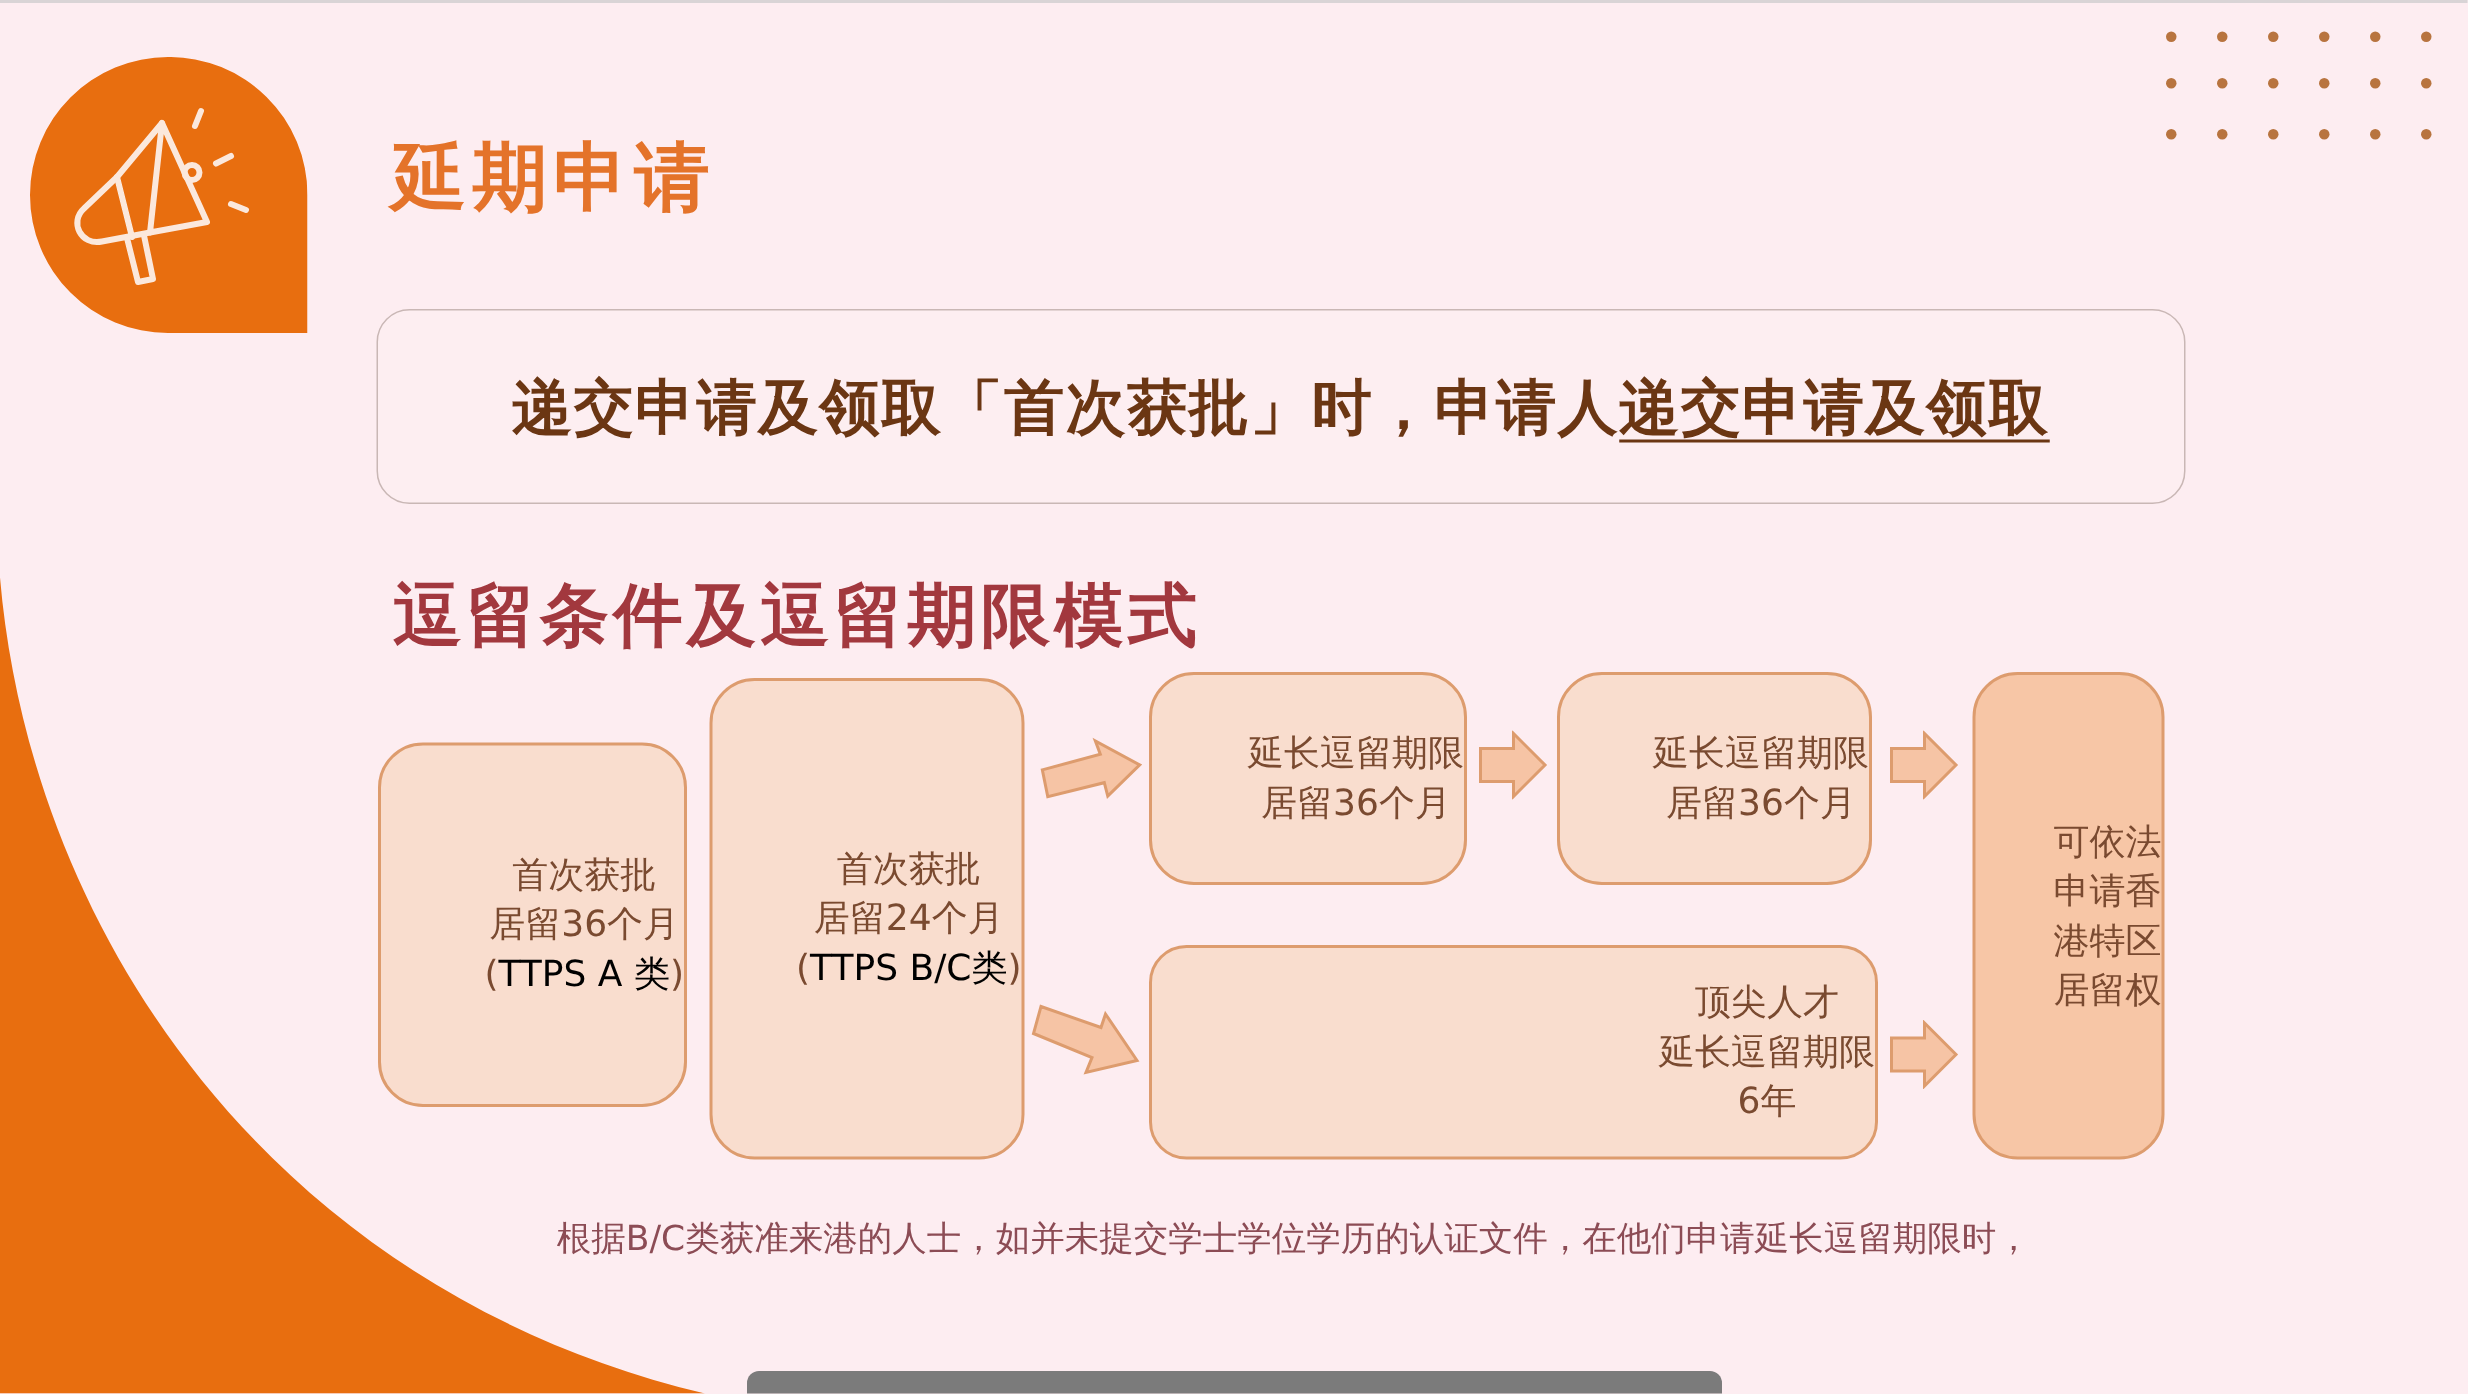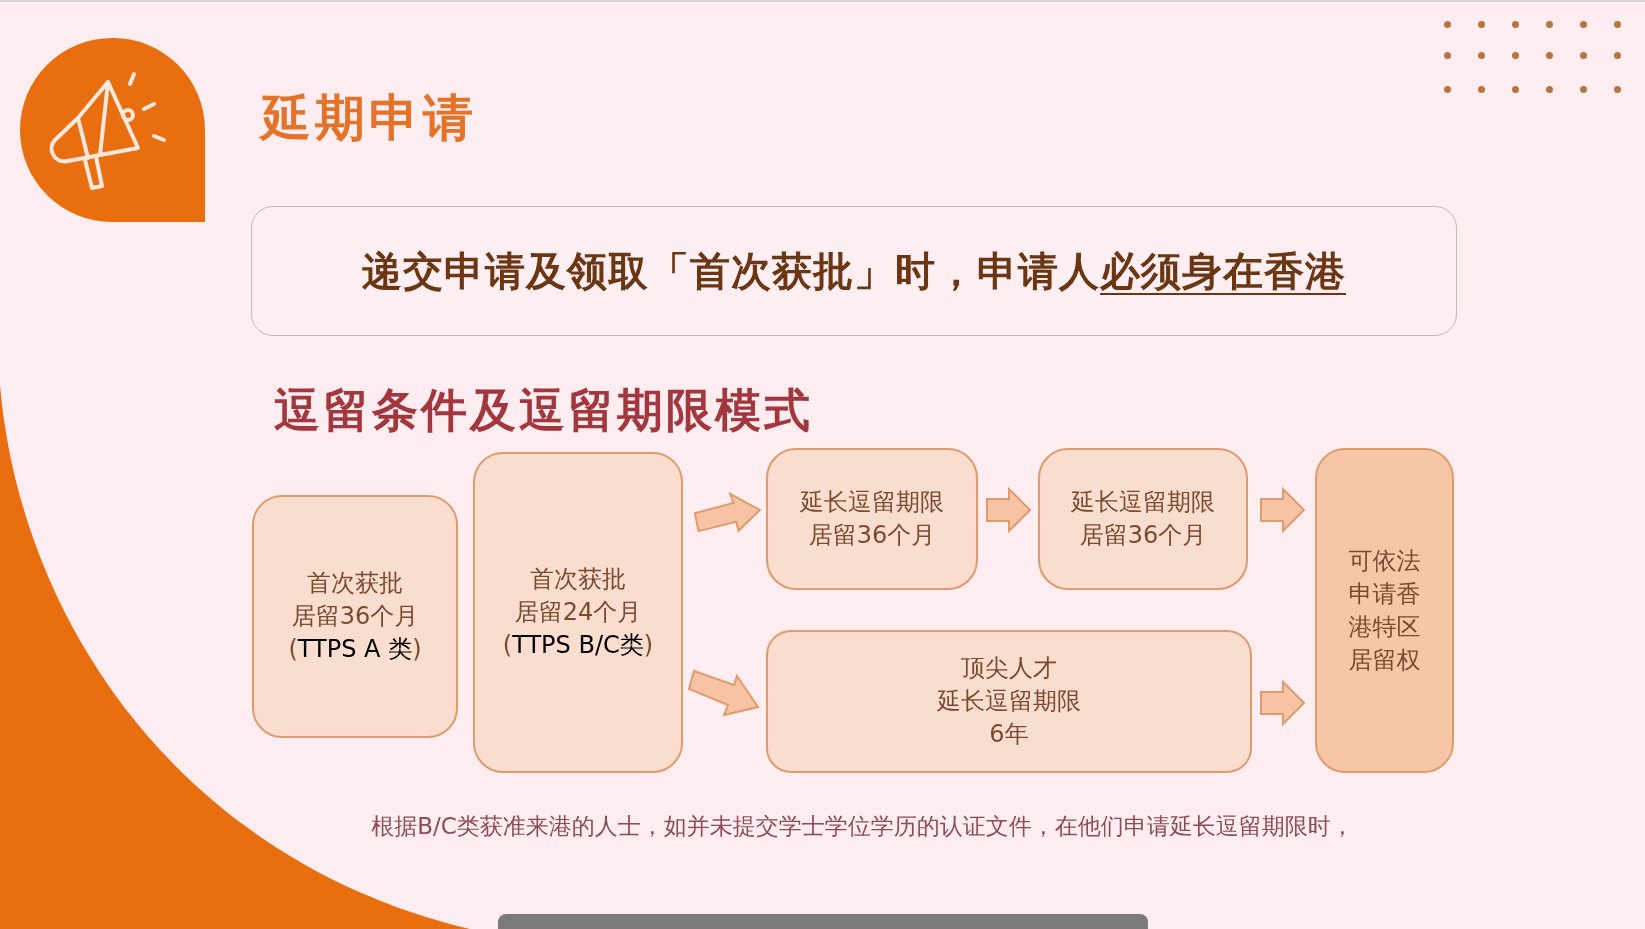--- a/index.html
+++ b/index.html
@@ -18,26 +18,26 @@
   .dots { position:absolute; left:1440px; top:17px; width:190px; height:80px; }
   .dot { position:absolute; width:7px; height:7px; border-radius:50%; background:#b8743f; }
   .notice-box {
     position:absolute; left:251px; top:206px; width:1204px; height:128px;
     border:1.5px solid #c9b7b5; border-radius:22px; background:#fdeef1;
     display:flex; align-items:center; justify-content:center;
   }
   .notice-text { font-size:40px; font-weight:bold; color:#6b3613; letter-spacing:1px; white-space:nowrap; }
   .notice-underline { text-decoration:underline; text-decoration-thickness:2px; text-underline-offset:8px; }
   .section-title {
-    position:absolute; left:274px; top:382px; font-size:46px; font-weight:bold;
+    position:absolute; left:262px; top:382px; font-size:46px; font-weight:bold;
     color:#a2383e; letter-spacing:3px; line-height:56px;
   }
   .fbox {
     position:absolute; background:#f9ddce; border:2px solid #dd9c6e; border-radius:30px;
-    display:flex; align-items:center; justify-content:center; text-align:center;
+    display:flex; align-items:center; justify-content:flex-end; text-align:center;
     color:#7a4a30; font-size:24px; line-height:33px; box-sizing:border-box;
   }
   .fbox.dark { background:#f7c6a6; }
   .fbox .ttps { color:#000000;margin-top:33px; }
   .fbox .paren { color:#7a4a30; }
   .arrow { position:absolute; }
   .footnote {
     position:absolute; left:250px; top:810px; width:1225px; text-align:center;
     font-size:23px; line-height:33px; color:#8c4c55;
   }
@@ -87,21 +87,21 @@
   <span class="dot" style="left:4px;top:69px"></span>
     <span class="dot" style="left:38px;top:69px"></span>
     <span class="dot" style="left:72px;top:69px"></span>
     <span class="dot" style="left:106px;top:69px"></span>
     <span class="dot" style="left:140px;top:69px"></span>
     <span class="dot" style="left:174px;top:69px"></span>
 </div>
 
 <div class="notice-box">
   <div class="notice-text">
-    <span>递交申请及领取「首次获批」时，申请人</span><span class="notice-underline">必须身在香港</span>
+    <span>递交申请及领取「首次获批」时，申请人</span><span class="notice-underline">递交申请及领取</span>
   </div>
 </div>
 
 <div class="section-title">逗留条件及逗留期限模式</div>
 
 <div class="fbox" style="left:252px;top:495px;width:206px;height:243px;">
   <div>
     <div>首次获批</div>
     <div>居留36个月</div>
     <div><span class="paren">(</span><span class="ttps">TTPS A 类</span><span class="paren">)</span></div>
@@ -131,21 +131,21 @@
 </div>
 
 <div class="fbox" style="left:766px;top:630px;width:486px;height:143px;border-radius:25px;">
   <div>
     <div>顶尖人才</div>
     <div>延长逗留期限</div>
     <div>6年</div>
   </div>
 </div>
 
-<div class="fbox dark" style="left:1315px;top:448px;width:139px;height:325px;">
+<div class="fbox dark" style="left:1315px;top:448px;width:128px;height:325px;">
   <div>
     <div>可依法</div>
     <div>申请香</div>
     <div>港特区</div>
     <div>居留权</div>
   </div>
 </div>
 
 <svg class="arrow" style="left:688px;top:488px;" width="80" height="50" viewBox="0 0 80 50">
   <polygon points="5,16 44,7 41,-2 70,15 48,35 46,26 8,34" fill="#f6c4a5" stroke="#dd9c6e" stroke-width="2" transform="translate(2,8) rotate(-2 40 20)"></polygon>

